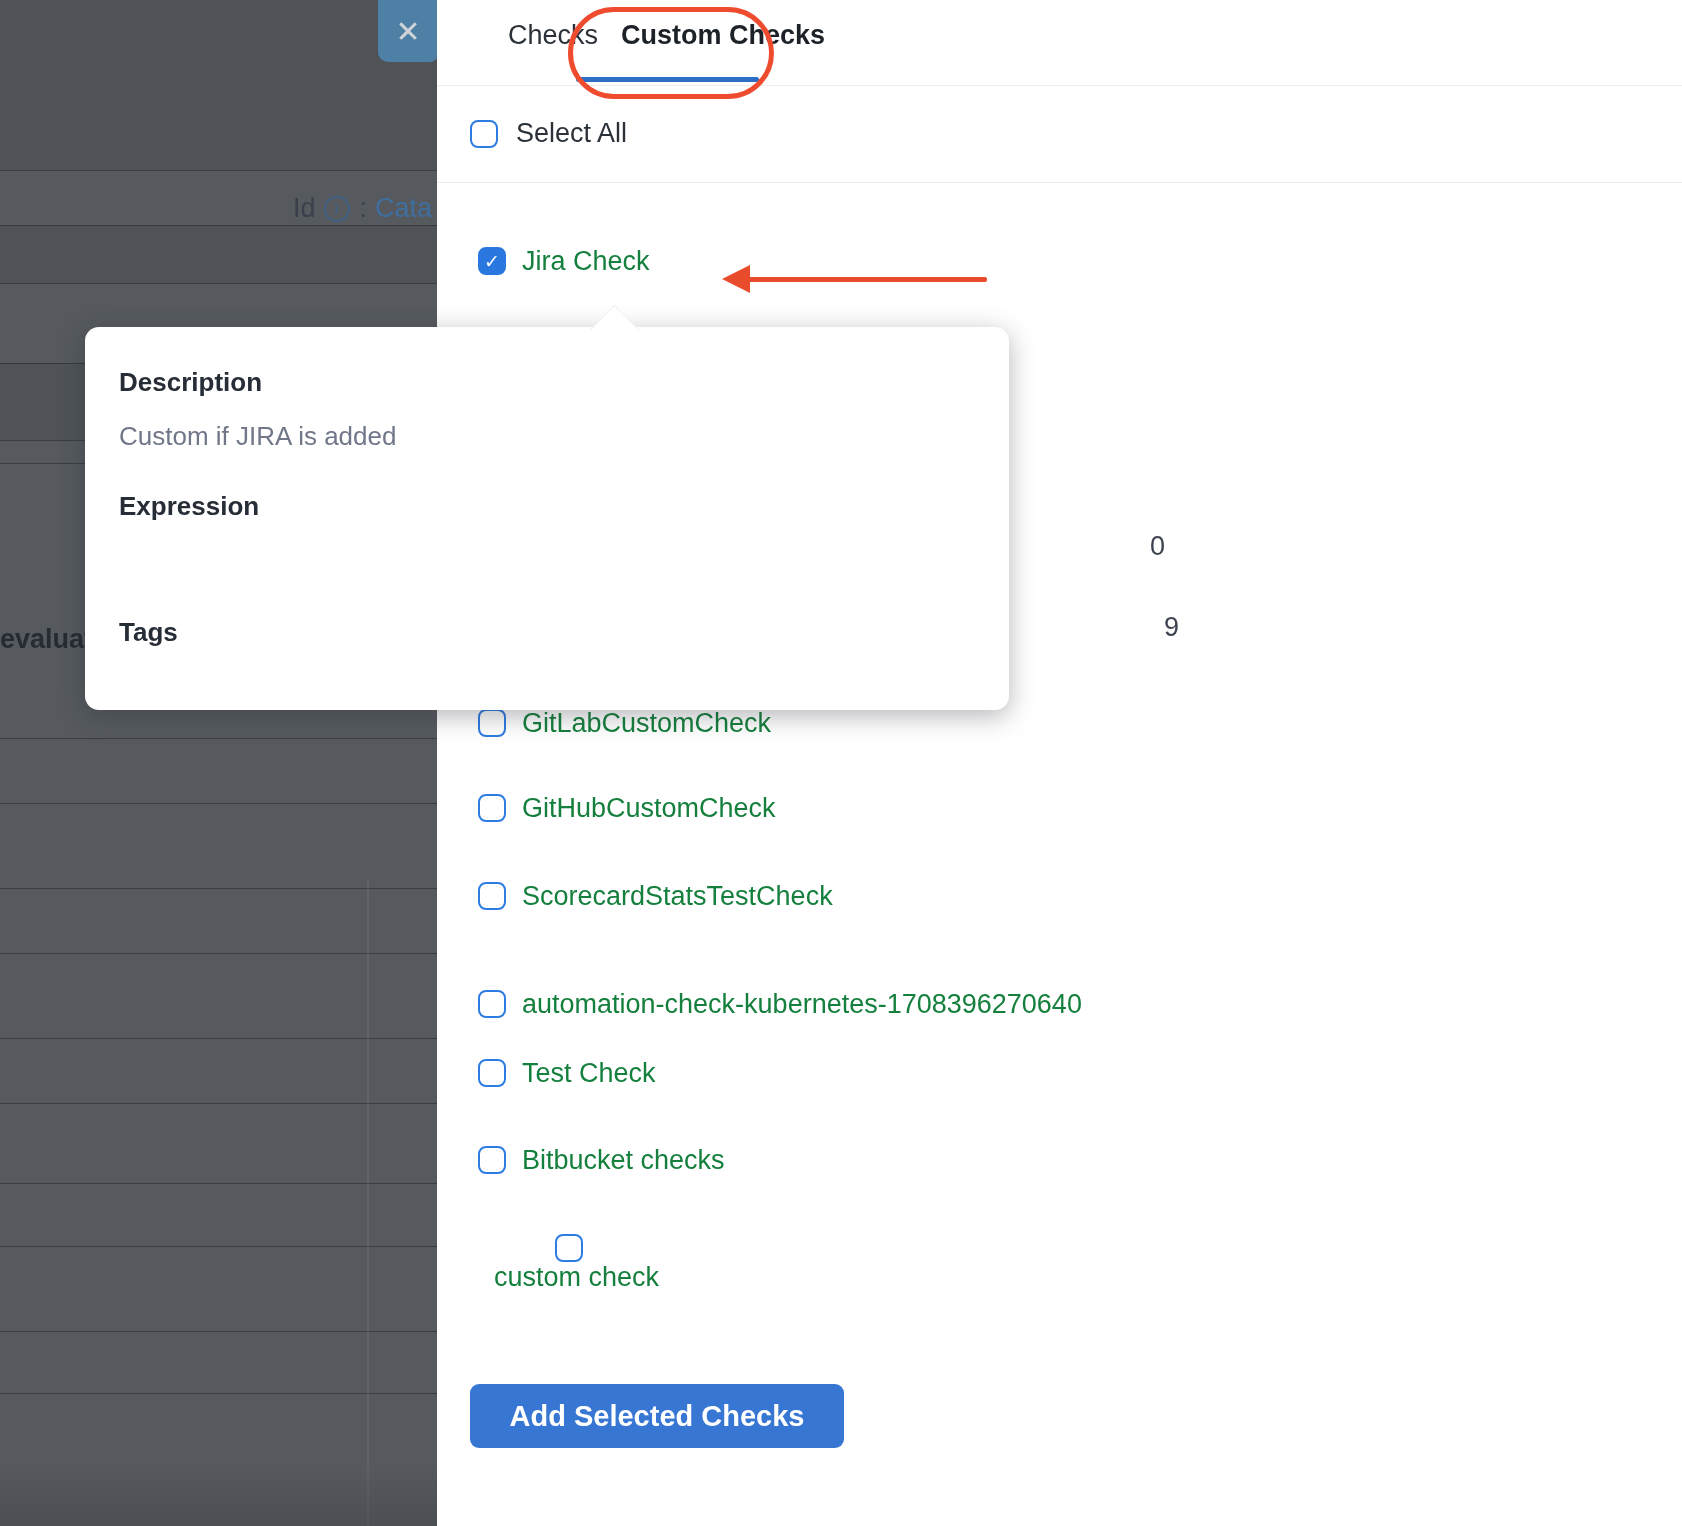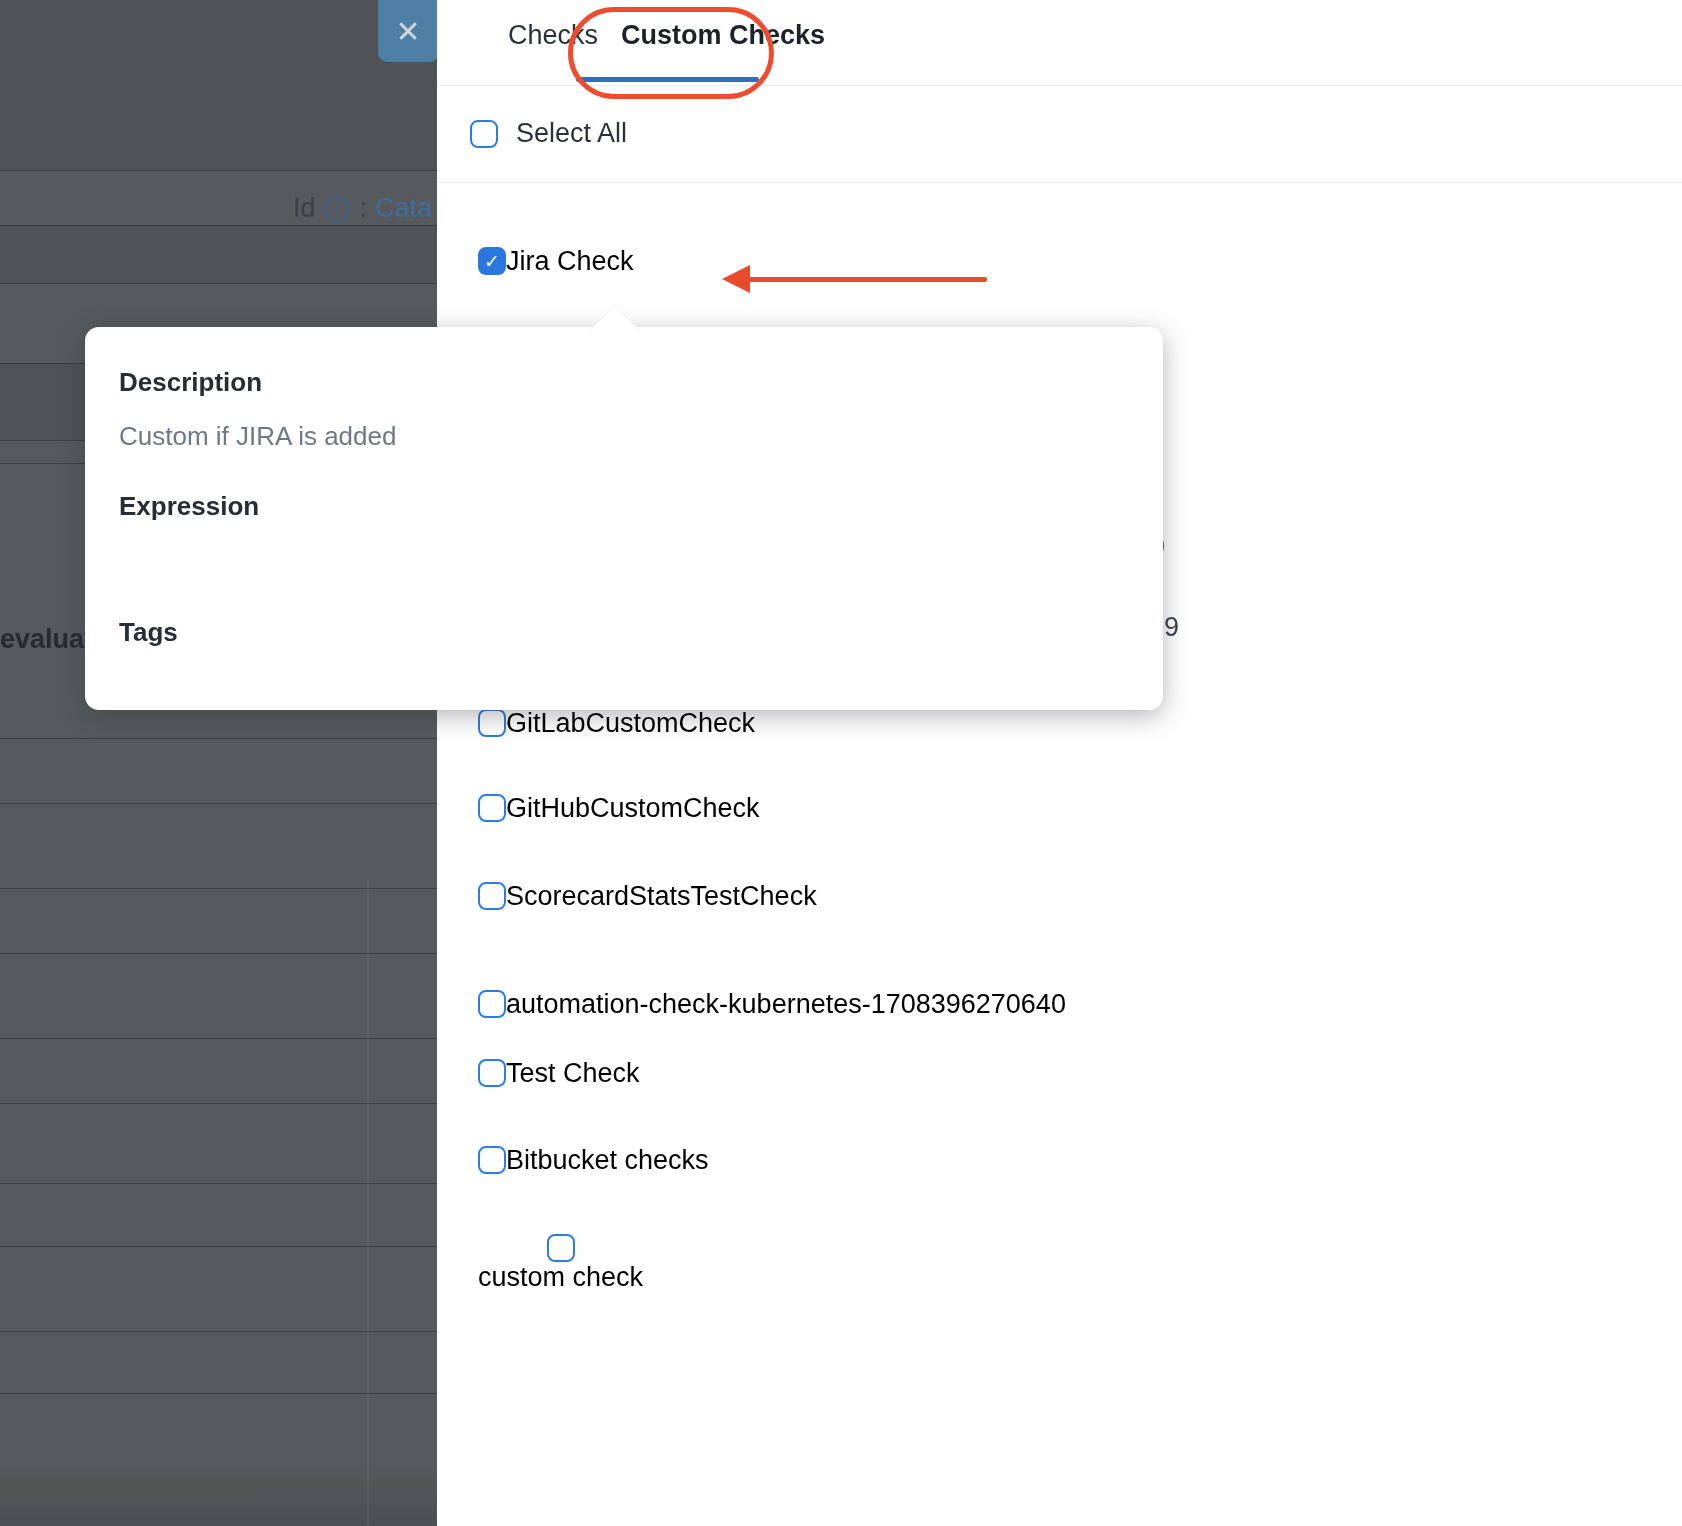--- a/index.html
+++ b/index.html
@@ -42,38 +42,38 @@
     border:5px solid #ee4b2f;border-radius:46px;z-index:4;pointer-events:none;}
 
   .cb{width:28px;height:28px;box-sizing:border-box;border:2.5px solid #2d7ce2;border-radius:8px;
     background:#fff;flex:0 0 auto;display:flex;align-items:center;justify-content:center;cursor:pointer;}
   .cb.checked{background:#2b77e0;border-color:#2b77e0;color:#fff;font-size:19px;font-weight:bold;}
 
   #select-all-row{position:absolute;left:33px;top:118px;display:flex;align-items:center;}
   #select-all-row .lbl{margin-left:18px;font-size:27px;color:#2b3139;}
 
   .check-row{position:absolute;left:41px;display:flex;align-items:center;height:28px;}
-  .check-row .lbl{font-size:27px;color:#000000;white-space:nowrap;}
+  .check-row .lbl{margin-left:16px;font-size:27px;color:#15803d;white-space:nowrap;}
 
   .fragment{position:absolute;font-size:27px;color:#3c4250;z-index:1;}
 
   
   #arrow-head{position:absolute;left:285px;top:265px;width:0;height:0;
     border-top:14px solid transparent;border-bottom:14px solid transparent;
     border-right:28px solid #e94b2d;z-index:4;}
   #arrow-line{position:absolute;left:310px;top:277px;width:240px;height:5px;background:#e94b2d;
     border-radius:2px;z-index:4;}
 
   #add-btn{position:absolute;left:33px;top:1384px;width:374px;height:64px;background:#3776d3;
     border:none;border-radius:9px;color:#fff;font-size:29px;font-weight:bold;cursor:pointer;
     display:flex;align-items:center;justify-content:center;
     font-family:"Liberation Sans","DejaVu Sans",sans-serif;}
 
   
-  #tooltip{position:absolute;left:85px;top:327px;width:1078px;height:383px;background:#fff;
+  #tooltip{position:absolute;left:85px;top:327px;width:924px;height:383px;background:#fff;
     border-radius:14px;box-shadow:0 6px 26px rgba(40,44,52,0.35);z-index:5;}
   #tooltip .caret{position:absolute;left:512px;top:-15px;width:34px;height:34px;background:#fff;
     transform:rotate(45deg);border-left:1px solid rgba(0,0,0,0.06);border-top:1px solid rgba(0,0,0,0.06);}
   .tt-label{position:absolute;left:34px;font-size:26px;font-weight:bold;color:#272d37;}
   .tt-value{position:absolute;left:34px;font-size:26px;color:#707789;white-space:nowrap;}
   #tt-desc-label{top:40px;} #tt-desc-value{top:94px;}
   #tt-expr-label{top:164px;} #tt-expr-value{top:217px;}
   #tt-tags-label{top:290px;}
 </style>
 </head>
@@ -165,20 +165,21 @@
           <span class="lbl">custom check</span>
         </div>
       </div>
 
     <span class="fragment" style="left:713px;top:531px;">0</span>
     <span class="fragment" style="left:727px;top:612px;">9</span>
 
     <div id="arrow-head"></div>
     <div id="arrow-line"></div>
 
+    <button id="add-btn" style="background: rgb(55, 118, 211);">Add Selected Checks</button>
   </div>
 
   <div id="tooltip">
     <div class="caret"></div>
     <div class="tt-label" id="tt-desc-label">Description</div>
     <div class="tt-value" id="tt-desc-value">Custom if JIRA is added</div>
     <div class="tt-label" id="tt-expr-label">Expression</div>
     <div class="tt-label" id="tt-tags-label">Tags</div>
   </div>
 

